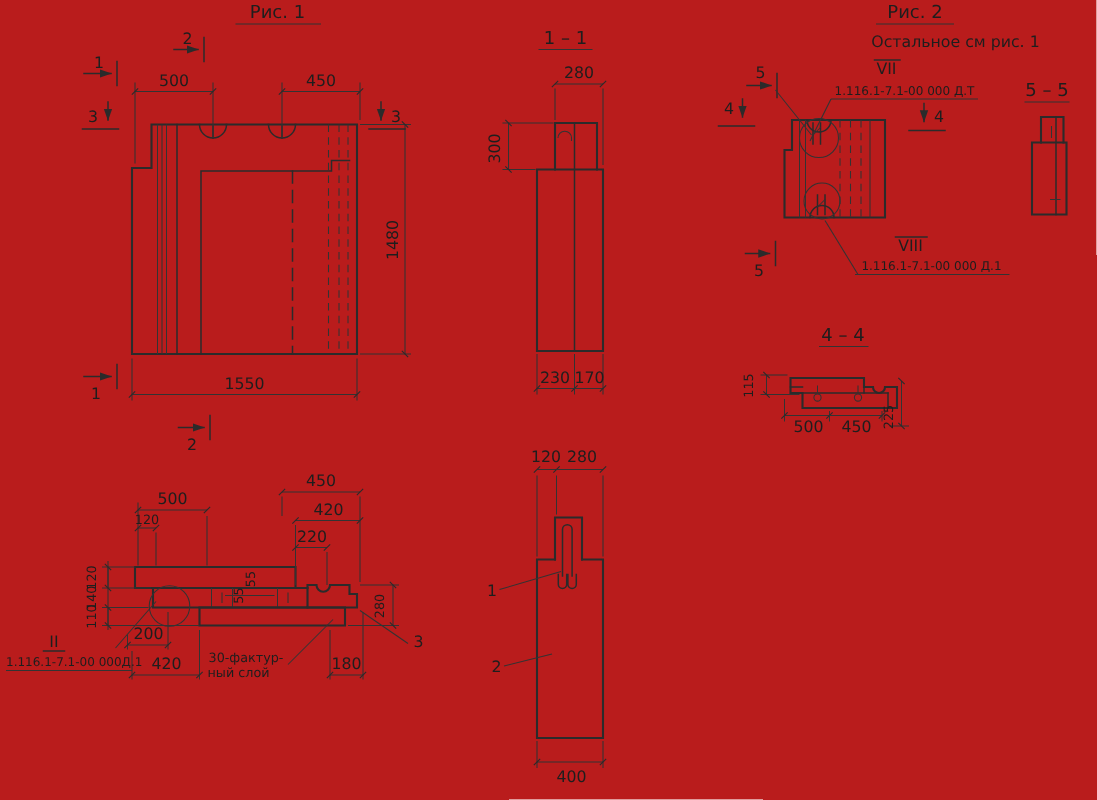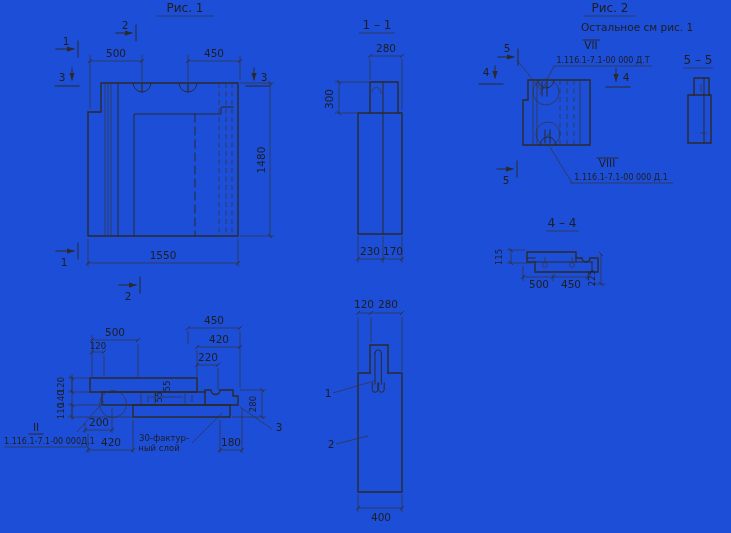--- a/index.html
+++ b/index.html
@@ -1,19 +1,19 @@
 <!DOCTYPE html>
 <html><head>
 <meta charset="utf-8">
 <style>
   html,body{margin:0;padding:0;background:#ffffff;}
   .canvas{
     position:relative;
     width:731px;height:533px;
-    background:#1d4ed8;
+    background:#b91c1c;
     overflow:hidden;
     font-family:"DejaVu Sans",sans-serif;
   }
   svg{position:absolute;left:0;top:0;}
   svg text{
     fill:#1e1e1e;
     font-family:"DejaVu Sans",sans-serif;
     font-size:10.5px;
   }
   svg text.title{font-size:12px;}

